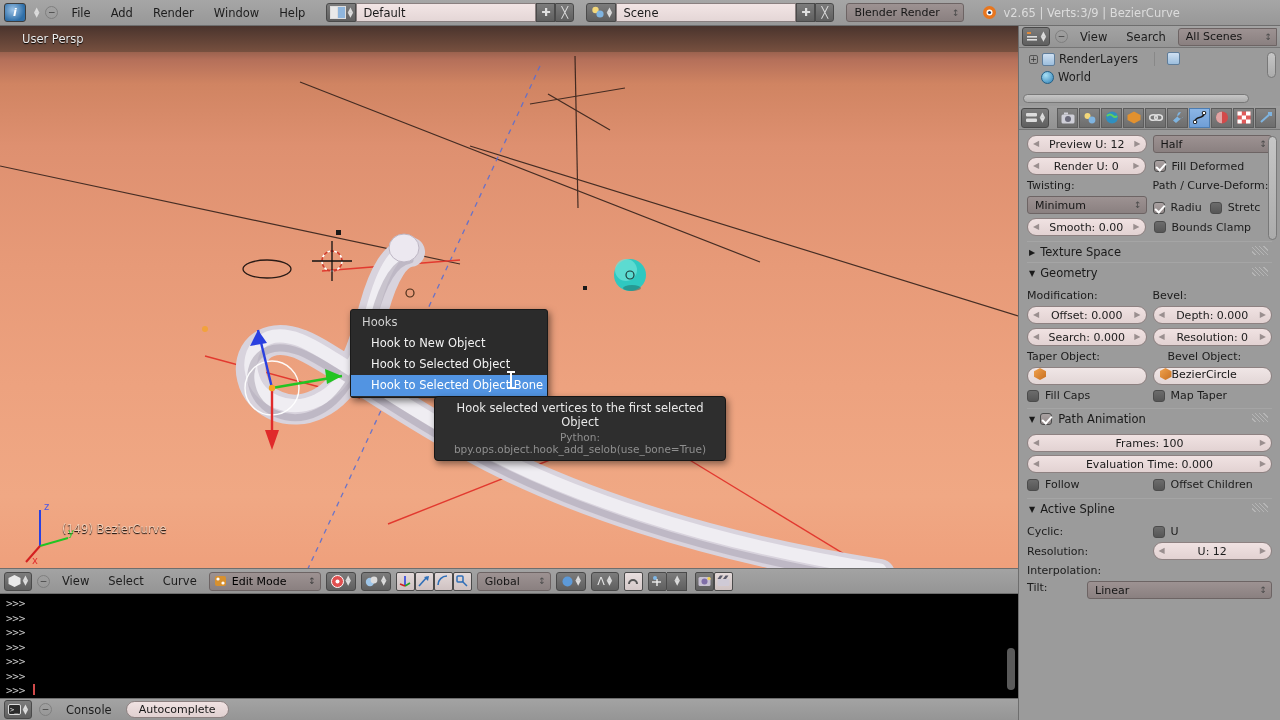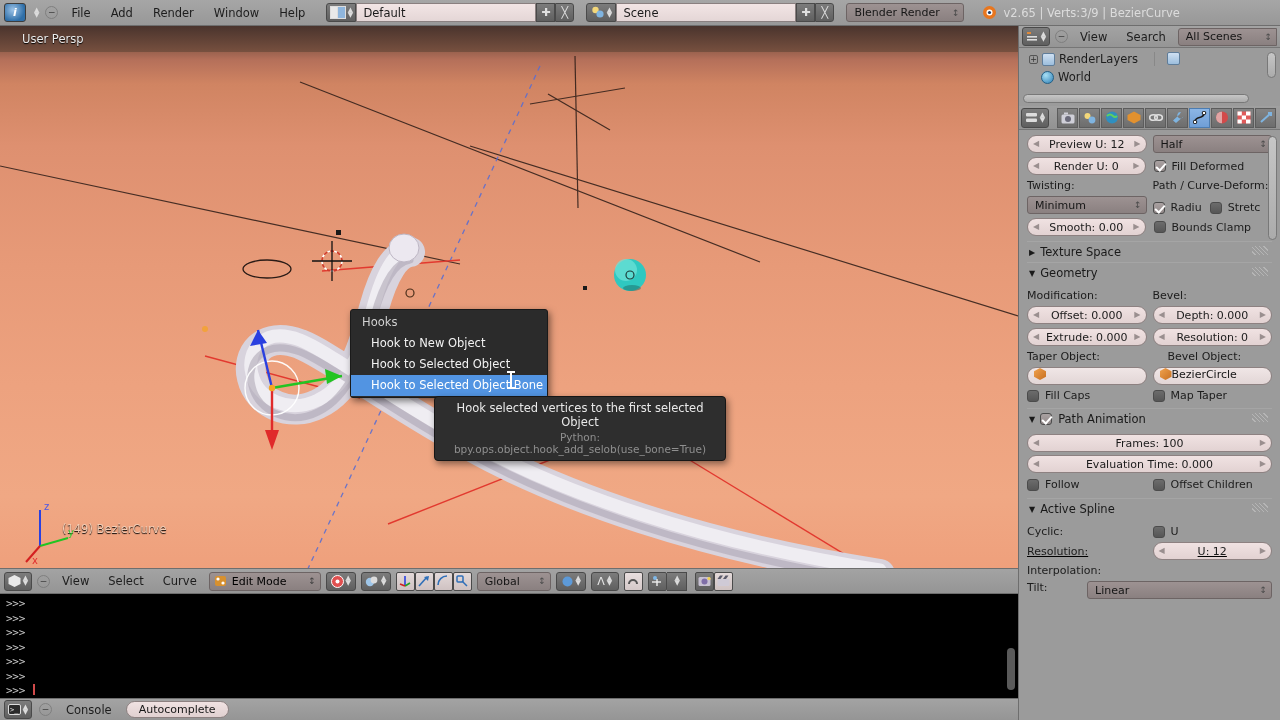--- a/index.html
+++ b/index.html
@@ -796,21 +796,21 @@
           <span class="ar l">◀</span>
           <span>Depth: 0.000</span>
           <span class="ar r">▶</span>
             </div>
           </div>
       </div>
       <div class="row">
         <div class="col">
             <div class="pill">
           <span class="ar l">◀</span>
-          <span>Extrude: 0.000</span>
+          <span>Search: 0.000</span>
           <span class="ar r">▶</span>
             </div>
           </div>
         <div class="col">
             <div class="pill">
           <span class="ar l">◀</span>
           <span>Resolution: 0</span>
           <span class="ar r">▶</span>
             </div>
           </div>
@@ -884,21 +884,21 @@
         <span class="grip"></span>
       </div>
 
       <div class="row" style="margin-top:6px;align-items:center;">
         <div class="col lbl">Cyclic:</div>
         <div class="col cbrow">
             <span class="cbox"></span>
           <span class="lbl">U</span>
           </div>
       </div>
-      <div class="row" style="align-items:center;text-decoration:underline;">
+      <div class="row" style="align-items:center;">
         <div class="col lbl">Resolution:</div>
         <div class="col">
             <div class="pill">
           <span class="ar l">◀</span>
           <span>U: 12</span>
           <span class="ar r">▶</span>
             </div>
           </div>
       </div>
       <div class="row" style="margin-top:3px;">

